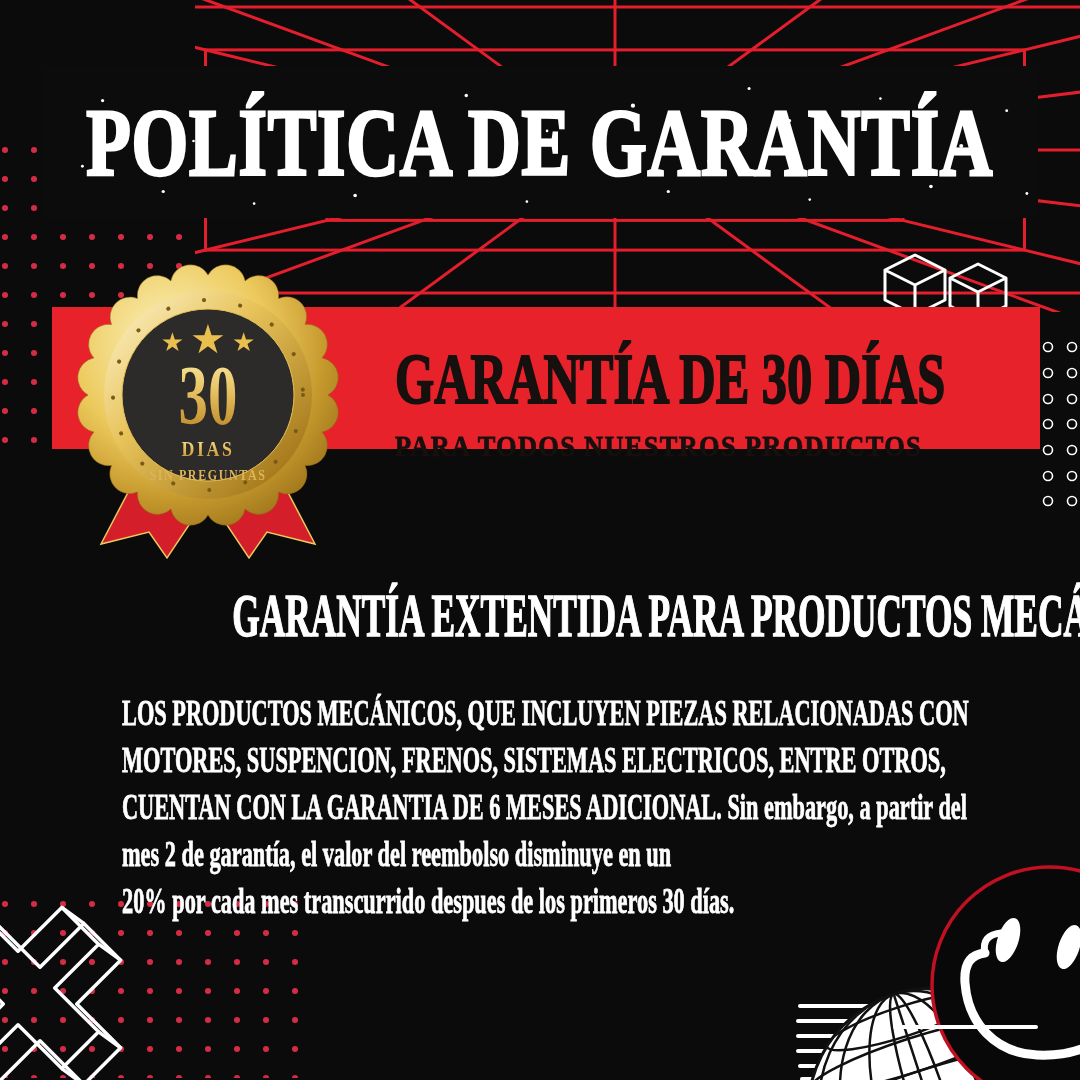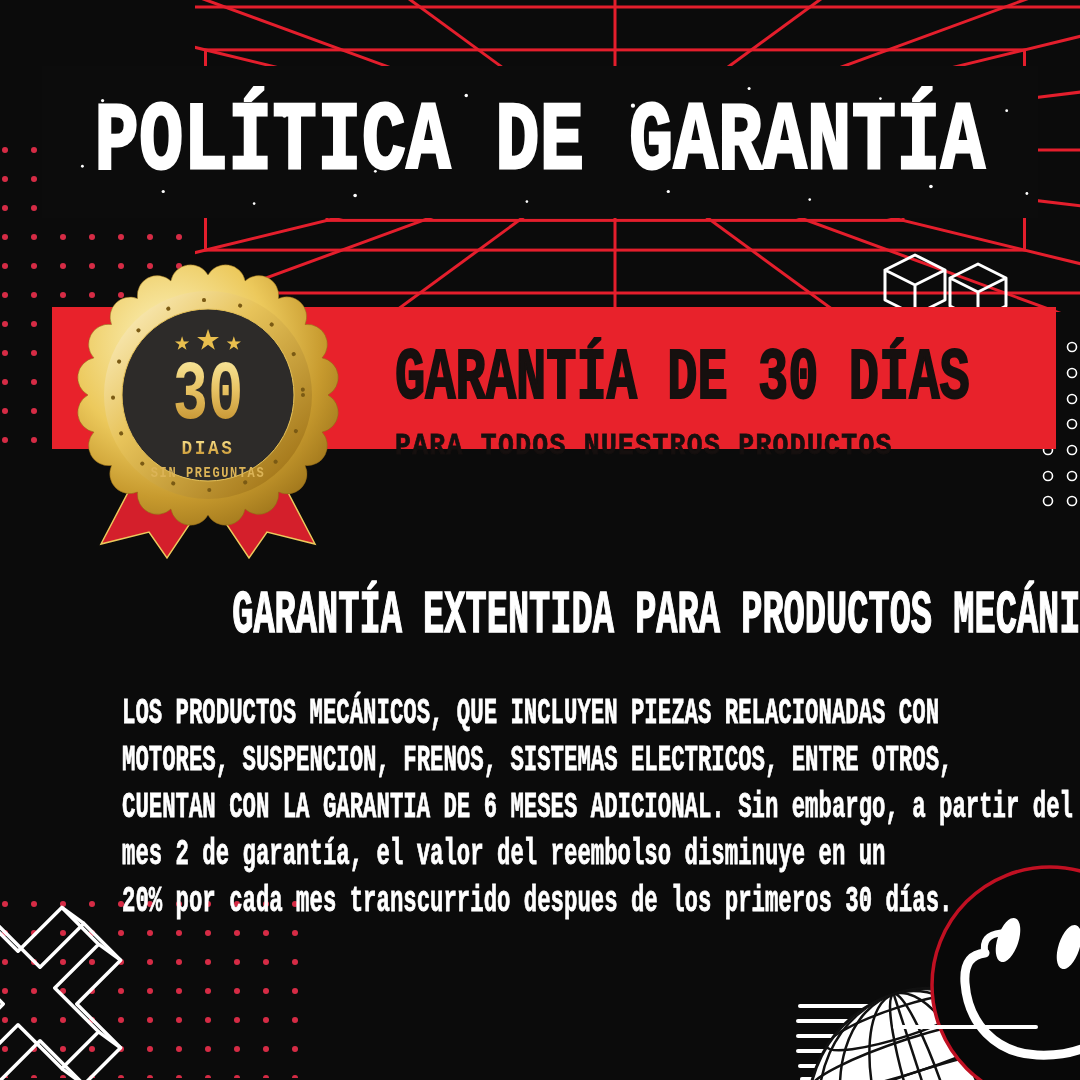--- a/index.html
+++ b/index.html
@@ -1,30 +1,30 @@
 <!DOCTYPE html>
 <html style="--background: #0b0b0b; --accent-red: #e8222b; --grid-red: #e41e2c; --dot-red: #d62b45; --gold: #e9c566; --smiley-ring-red: #c01022; --text-white: #ffffff; --text-black: #16100f;"><head>
 <meta charset="utf-8">
 <style>
   html,body{margin:0;padding:0;background:#000;}
   .canvas{position:relative;width:1080px;height:1080px;overflow:hidden;
           background:var(--background,#0b0b0b);
-          font-family:Liberation Mono, monospace;}
+          font-family:Liberation Serif, serif;}
   svg.bg{position:absolute;inset:0;z-index:1;}
   
   .title-panel{position:absolute;left:42px;top:66px;width:996px;height:152px;
 input    border:5px solid #fff;background:#0c0c0c;z-index:3;
     display:flex;align-items:center;justify-content:center;box-sizing:border-box;}
   .title-panel svg{position:absolute;inset:0;width:100%;height:100%;}
   .main-title{position:relative;color:#fff;font-weight:bold;font-size:96px;
     letter-spacing:1px;white-space:nowrap;transform:scaleX(.76);
     -webkit-text-stroke:3px #fff;}
   
   .banner{position:absolute;left:52px;top:307px;width:988px;height:142px;
-    background:var(--accent-red,#e8222b);z-index:2;padding-left:16px;}
+    background:var(--accent-red,#e8222b);z-index:2;}
   .banner-text{position:absolute;left:343px;top:36px;}
   .banner-heading{color:#16100f;font-weight:bold;font-size:72px;line-height:1;
     white-space:nowrap;transform:scaleX(.70);transform-origin:left center;
     -webkit-text-stroke:2px #16100f;}
   .banner-sub{margin-top:14px;color:#16100f;font-weight:bold;font-size:30px;
     letter-spacing:1.5px;white-space:nowrap;transform:scaleX(.88);
     transform-origin:left center;-webkit-text-stroke:.8px #16100f;}
   
   .badge{position:absolute;left:73px;top:250px;width:270px;height:318px;z-index:4;}
   .badge svg{position:absolute;inset:0;}

